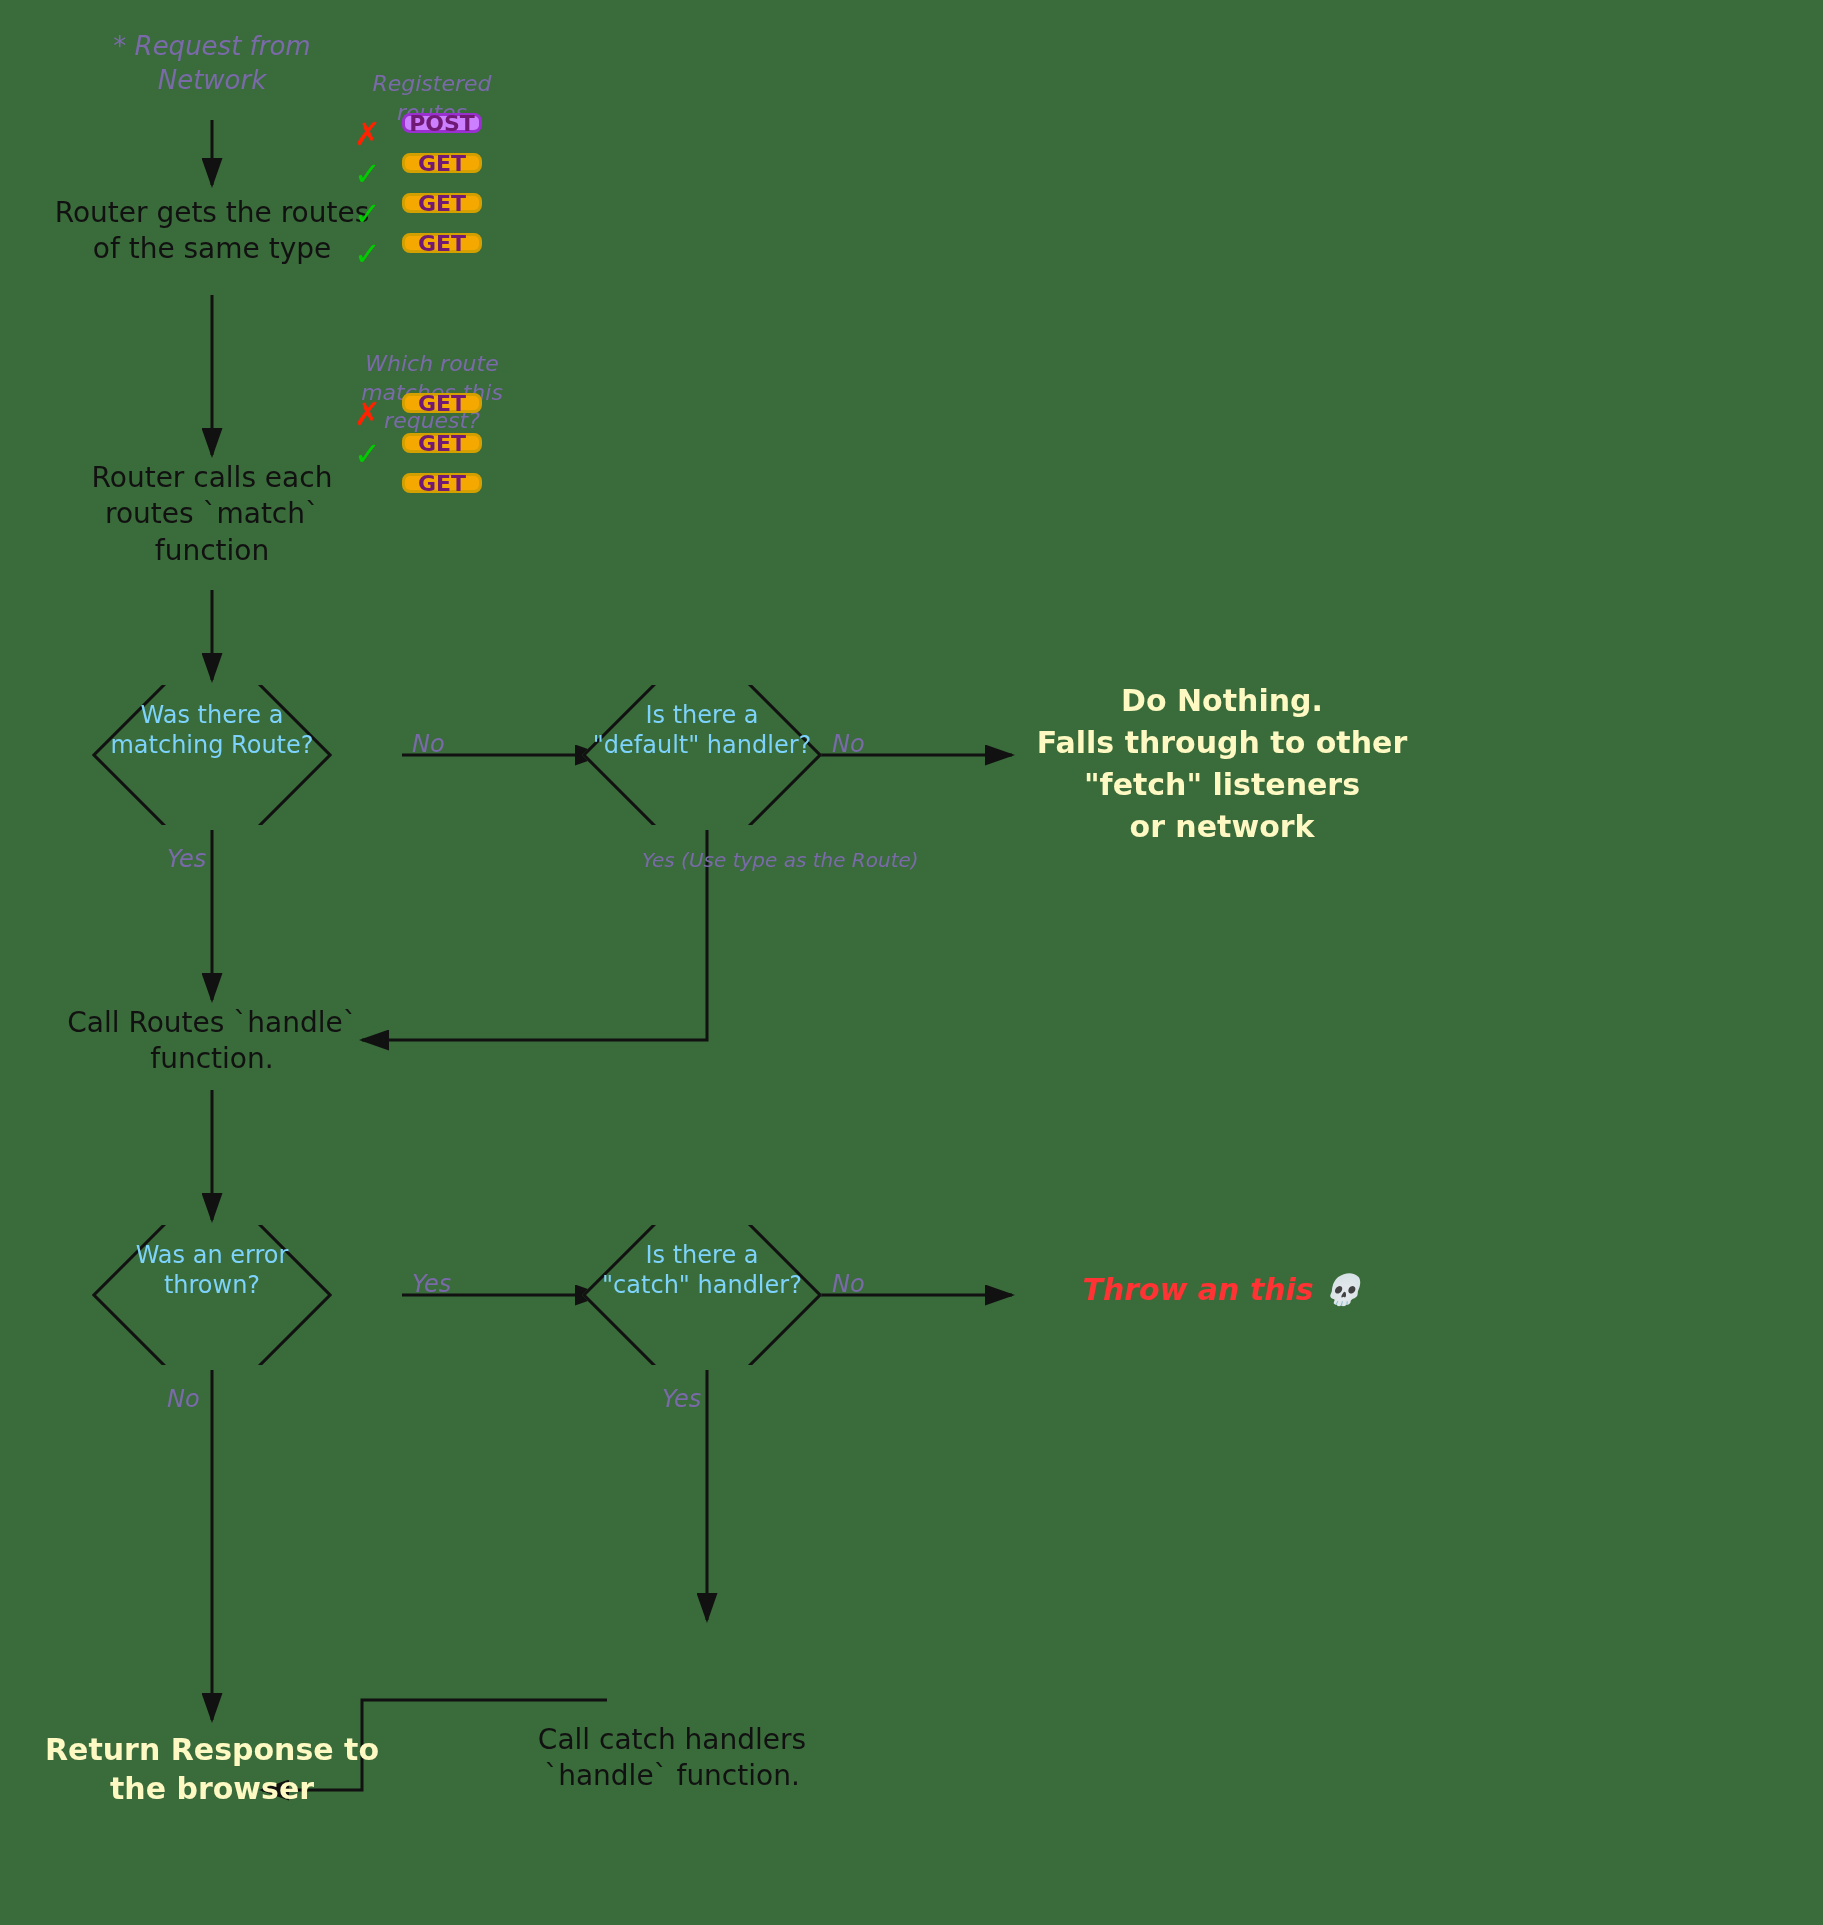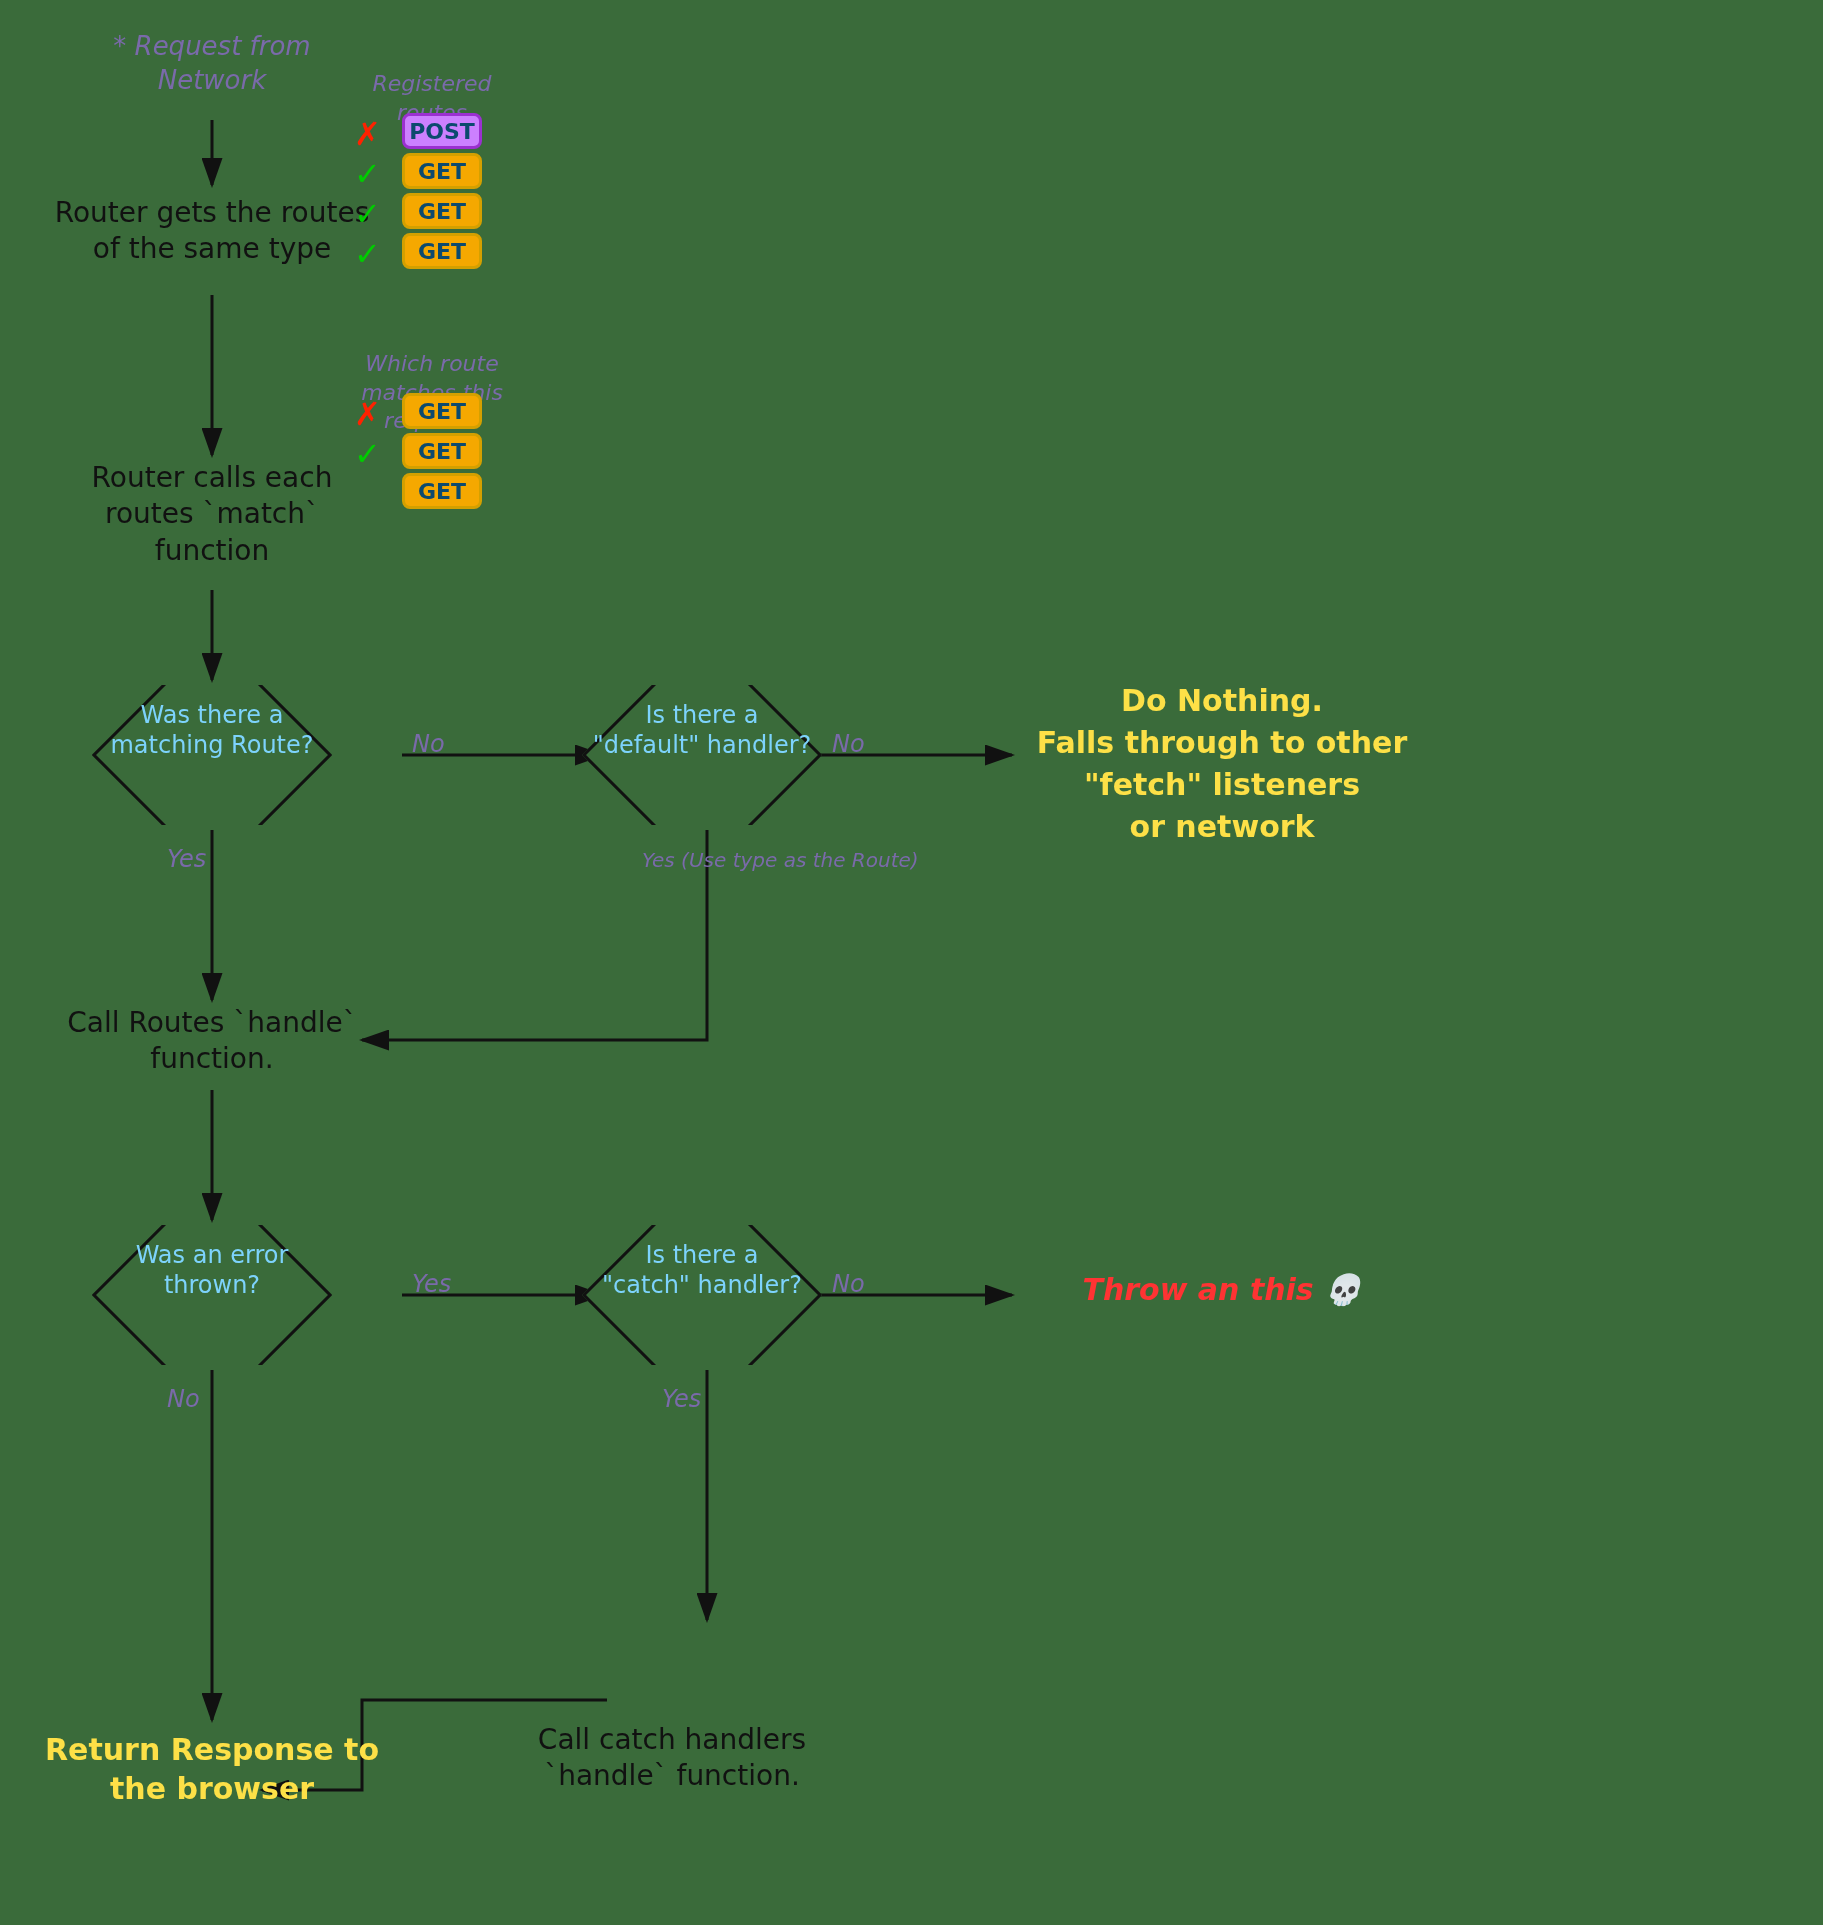--- a/index.html
+++ b/index.html
@@ -52,25 +52,25 @@
       height: 1925px;
       pointer-events: none;
     }
 
     
     .badge {
       position: absolute;
       border-radius: 8px;
       border: 3px solid #d4a000;
       background: #f5a800;
-      color: #0c4a6e;
+      color: #701a75;
       font-size: 22px;
       font-weight: bold;
       width: 80px;
-      height: 36px;
+      height: 20px;
       display: flex;
       align-items: center;
       justify-content: center;
       text-align: right;
     }
 
     .badge-post {
       border-color: #9b30d0;
       background: #cc80ff;
     }
@@ -84,21 +84,21 @@
 
     .cross-mark {
       position: absolute;
       color: #ff2200;
       font-size: 32px;
       font-weight: bold;
     }
 
     
     .green-bold {
-      color: #fde047;
+      color: #fef9c3;
       font-weight: bold;
       font-size: 30px;
     }
 
     .red-italic-bold {
       color: #ff3333;
       font-style: italic;
       font-weight: bold;
       font-size: 30px;
     }

